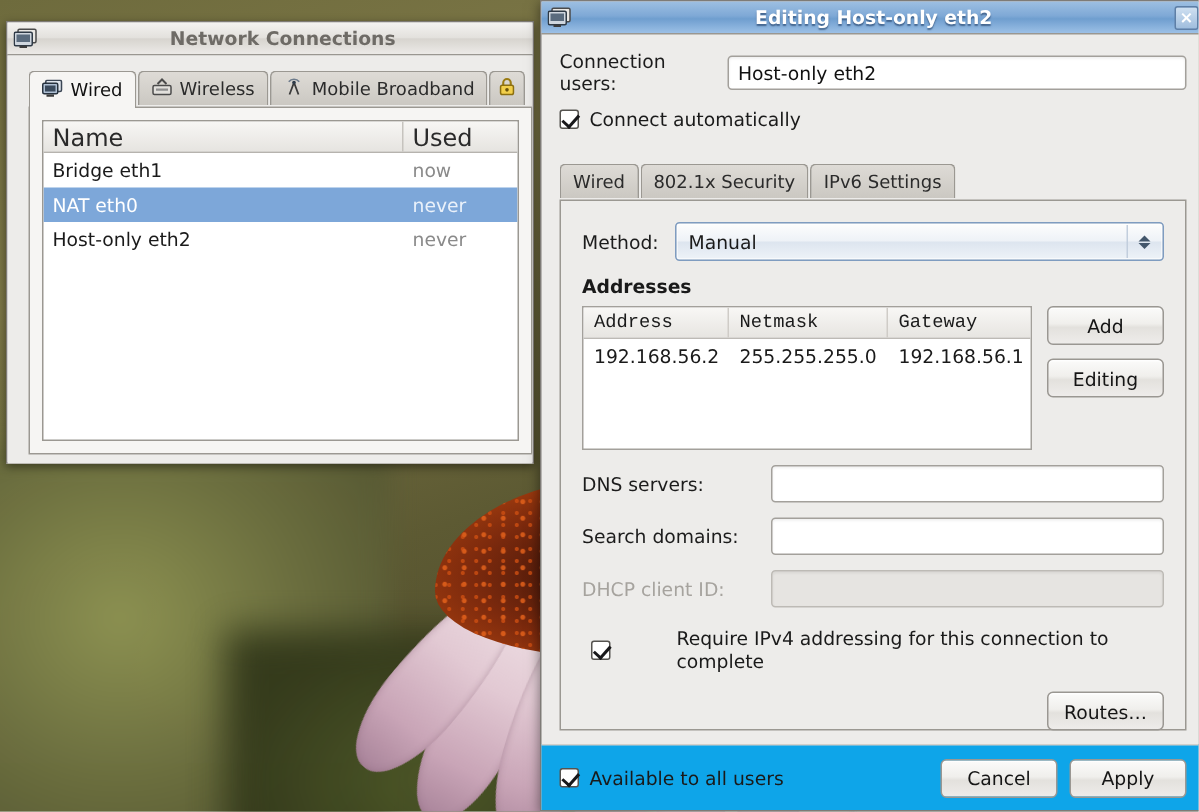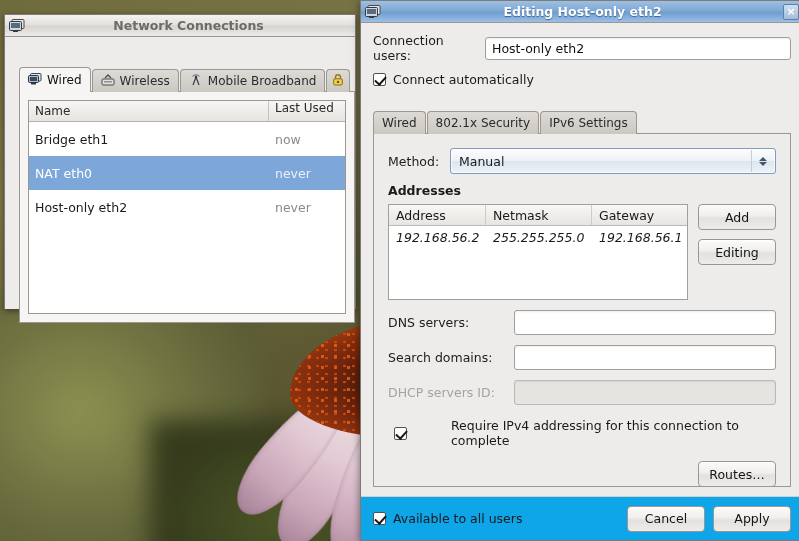--- a/index.html
+++ b/index.html
@@ -102,45 +102,45 @@
     width:16px; height:16px; border:1px solid #5e7fa6; border-radius:2px;
     background:linear-gradient(180deg,#cfe0f1,#9fbddd);
     display:flex; align-items:center; justify-content:center;
     font-size:11px; line-height:1; color:#ffffff; font-weight:bold;
   }
 
   
   #nc{ left:4px; top:14px; width:352px; height:295px; box-shadow:0 2px 6px rgba(0,0,0,.45); }
   #nc .body{ padding:10px 0 0 14px; height:272px; background:#edecea; }
 
-  .tabs{ display:flex; align-items:flex-end; height:25px; position:relative; z-index:2;margin-top:20px; }
+  .tabs{ display:flex; align-items:flex-start; height:25px; position:relative; z-index:2; }
   .tab{
     display:flex; align-items:center; gap:5px; height:23px; padding:0 8px;
     border:1px solid #9b9892; border-bottom:none;
     border-radius:4px 4px 0 0; font-size:12px; color:#2b2b2b;
     background:linear-gradient(180deg,#dedbd6,#cbc8c2);
     margin-right:1px; white-space:nowrap;
   }
   .tab.active{
     height:25px; background:#f6f5f3; color:#111;
     border-color:#9b9892; position:relative; z-index:3;
   }
   .tabpanel{
     border:1px solid #9b9892; background:#f6f5f3; margin-top:-1px;
     padding:8px; height:232px; position:relative; z-index:1;
   }
   .listview{ border:1px solid #9b9892; background:#ffffff; height:100%; overflow:hidden; }
   .lv-head{
-    display:flex; height:21px; align-items:flex-start;
+    display:flex; height:21px; align-items:flex-end;
     background:linear-gradient(180deg,#f7f6f4,#e6e4e0);
-    border-bottom:1px solid #b6b3ae; font-size:12px; color:#2a2a2a;
+    border-bottom:1px solid #b6b3ae; font-size:16px; color:#2a2a2a;
   }
   .lv-head .c1{ flex:1; padding-left:6px; border-right:1px solid #c6c3be; height:100%; display:flex; align-items:center;}
   .lv-head .c2{ width:76px; padding-left:6px; }
-  .lv-row{ display:flex; height:34px; align-items:center; font-size:12.5px; }
+  .lv-row{ display:flex; height:23px; align-items:center; font-size:12.5px; }
   .lv-row .c1{ flex:1; padding-left:6px; }
   .lv-row .c2{ width:76px; padding-left:6px; color:#8a8a8a; }
   .lv-row.selected{ background:#7da7d9; color:#ffffff; }
   .lv-row.selected .c2{ color:#eaf1fa; }
 
   
   #dlg{ left:360px; top:0; width:444px; height:541px; box-shadow:0 2px 8px rgba(0,0,0,.5); }
   #dlg .body{ padding:10px 12px 0 12px; }
 
   .row{ display:flex; align-items:center; margin-bottom:9px; }
@@ -182,23 +182,23 @@
   }
   .tri-up{ width:0;height:0;border-left:4px solid transparent;border-right:4px solid transparent;border-bottom:4px solid #43566b;}
   .tri-dn{ width:0;height:0;border-left:4px solid transparent;border-right:4px solid transparent;border-top:4px solid #43566b;}
 
   .section-title{ font-weight:bold; font-size:12.5px; margin:4px 0 6px 0; }
 
   .addr-wrap{ display:flex; gap:10px; }
   .addr-table{ flex:1; border:1px solid #a3a09b; background:#fff; height:96px; overflow:hidden; }
   .at-head{ display:flex; height:21px; background:linear-gradient(180deg,#f8f7f5,#e7e5e1);
             border-bottom:1px solid #bdbab5; font-size:12.5px; }
-  .at-head div{ display:flex; align-items:center; padding-left:7px; border-right:1px solid #cfccc7; }
+  .at-head div{ display:flex; align-items:center; padding-left:7px; border-right:1px solid #cfccc7;font-family:Liberation Mono, monospace; }
   .at-row{ display:flex; height:22px; font-size:12.5px; align-items:center; }
-  .at-row div{ padding-left:7px;font-style:italic; }
+  .at-row div{ padding-left:7px; }
   .col-a{ width:97px; } .col-n{ width:106px; } .col-g{ flex:1; border-right:none !important; }
 
   .btn{
     border:1px solid #9a9792; border-radius:4px; height:26px; min-width:78px;
     background:linear-gradient(180deg,#fbfbfa 0%, #f0efec 45%, #e3e1dd 55%, #eeecea 100%);
     font-size:12.5px; color:#151515; display:flex; align-items:center; justify-content:center;
     box-shadow:0 1px 0 rgba(255,255,255,.8) inset;
   }
   .btnbar-v{ display:flex; flex-direction:column; gap:9px; }
 
@@ -399,21 +399,21 @@
           <span class="lbl">DNS servers:</span>
           <span class="entry"></span>
         </div>
 
         <div class="field-row">
           <span class="lbl">Search domains:</span>
           <span class="entry"></span>
         </div>
 
         <div class="field-row">
-          <span class="lbl" style="color:#a6a39e;">DHCP servers ID:</span>
+          <span class="lbl" style="color:#a6a39e;">DHCP client ID:</span>
           <span class="entry disabled"></span>
         </div>
 
         <div class="chk" style="margin:13px 0 0 6px;gap:44px;">
           <span class="box checked"></span>
           <span>Require IPv4 addressing for this connection to complete</span>
         </div>
 
         <div style="display:flex; justify-content:flex-end; margin-top:13px;">
           <div class="btn">Routes…</div>

